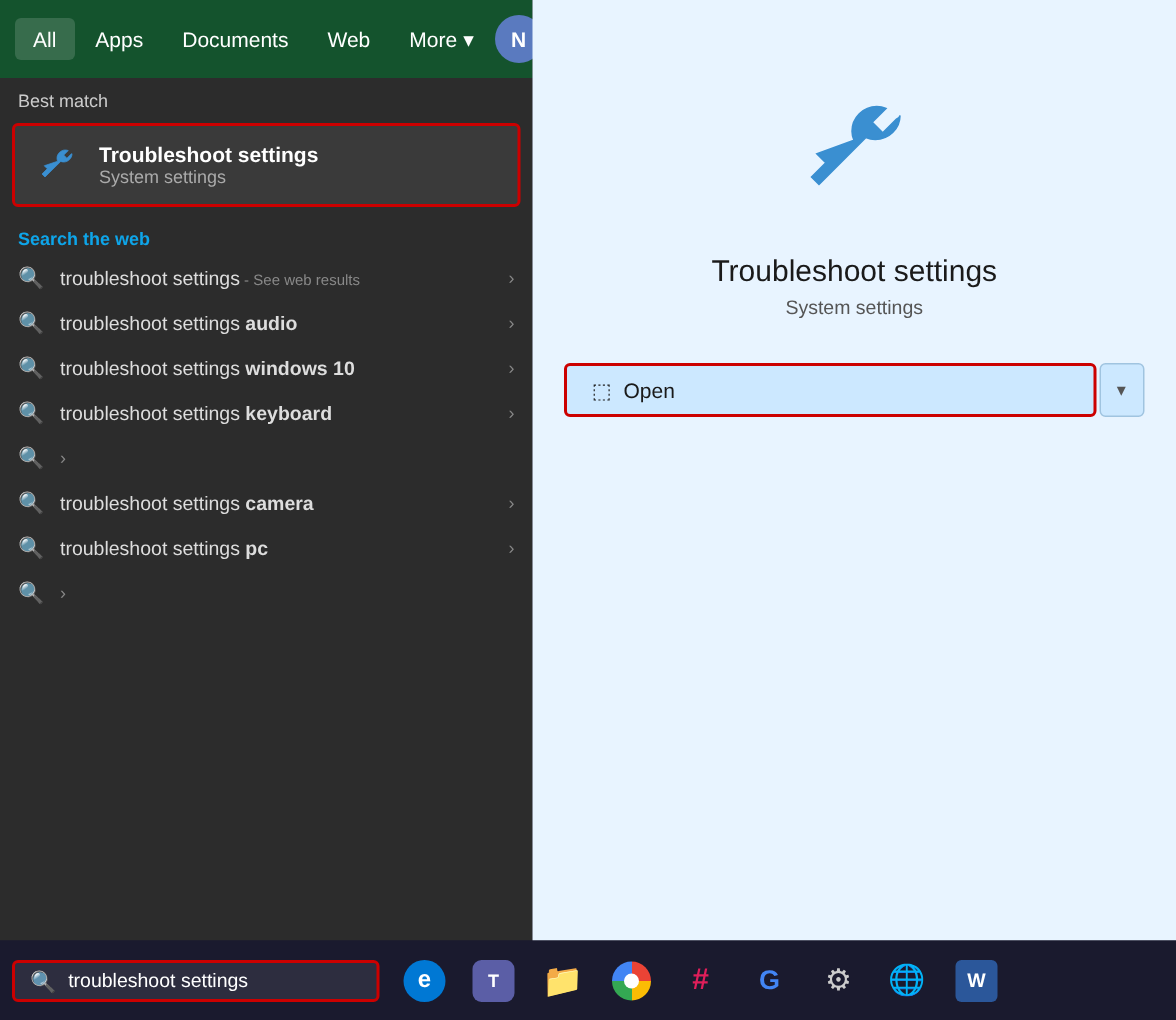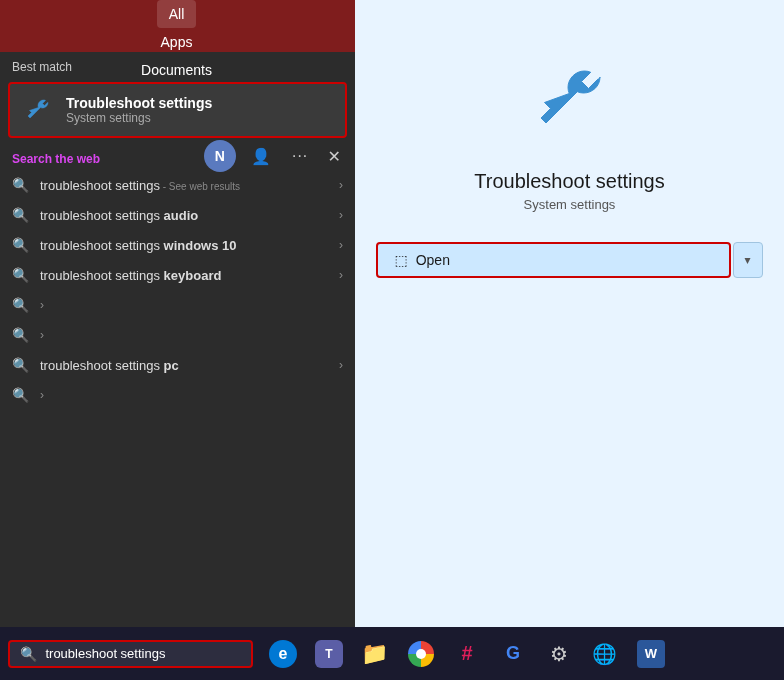--- a/index.html
+++ b/index.html
@@ -31,23 +31,22 @@
       display: flex;
       flex-direction: column;
     }
 
     
     .tabs {
       display: flex;
       align-items: center;
       padding: 0 10px;
       height: 52px;
-      background: #7f1d1d;
+      background: #14532d;
       border-bottom: none;
-      flex-direction: column;
     }
 
     .tab {
       padding: 6px 12px;
       color: #fff;
       font-size: 14px;
       cursor: pointer;
       border-radius: 4px;
       margin-right: 2px;
     }
@@ -127,21 +126,21 @@
 
     .best-match-text .subtitle {
       color: #aaa;
       font-size: 12px;
     }
 
     
     .search-web-label {
       padding: 10px 12px 4px 12px;
       font-size: 12px;
-      color: #d946ef;
+      color: #0ea5e9;
       font-weight: 600;
     }
 
     
     .search-item {
       display: flex;
       align-items: center;
       padding: 6px 12px;
       cursor: pointer;
       color: #ddd;
@@ -382,20 +381,23 @@
       <div class="chevron">›</div>
     </div>
 
     <div class="search-item">
       <div class="search-icon">🔍</div>
       <div class="chevron">›</div>
     </div>
 
     <div class="search-item">
       <div class="search-icon">🔍</div>
+      <div class="item-text">
+        <span>troubleshoot settings </span><span class="bold">camera</span>
+      </div>
       <div class="chevron">›</div>
     </div>
 
     <div class="search-item">
       <div class="search-icon">🔍</div>
       <div class="item-text">
         <span>troubleshoot settings </span><span class="bold">pc</span>
       </div>
       <div class="chevron">›</div>
     </div>

